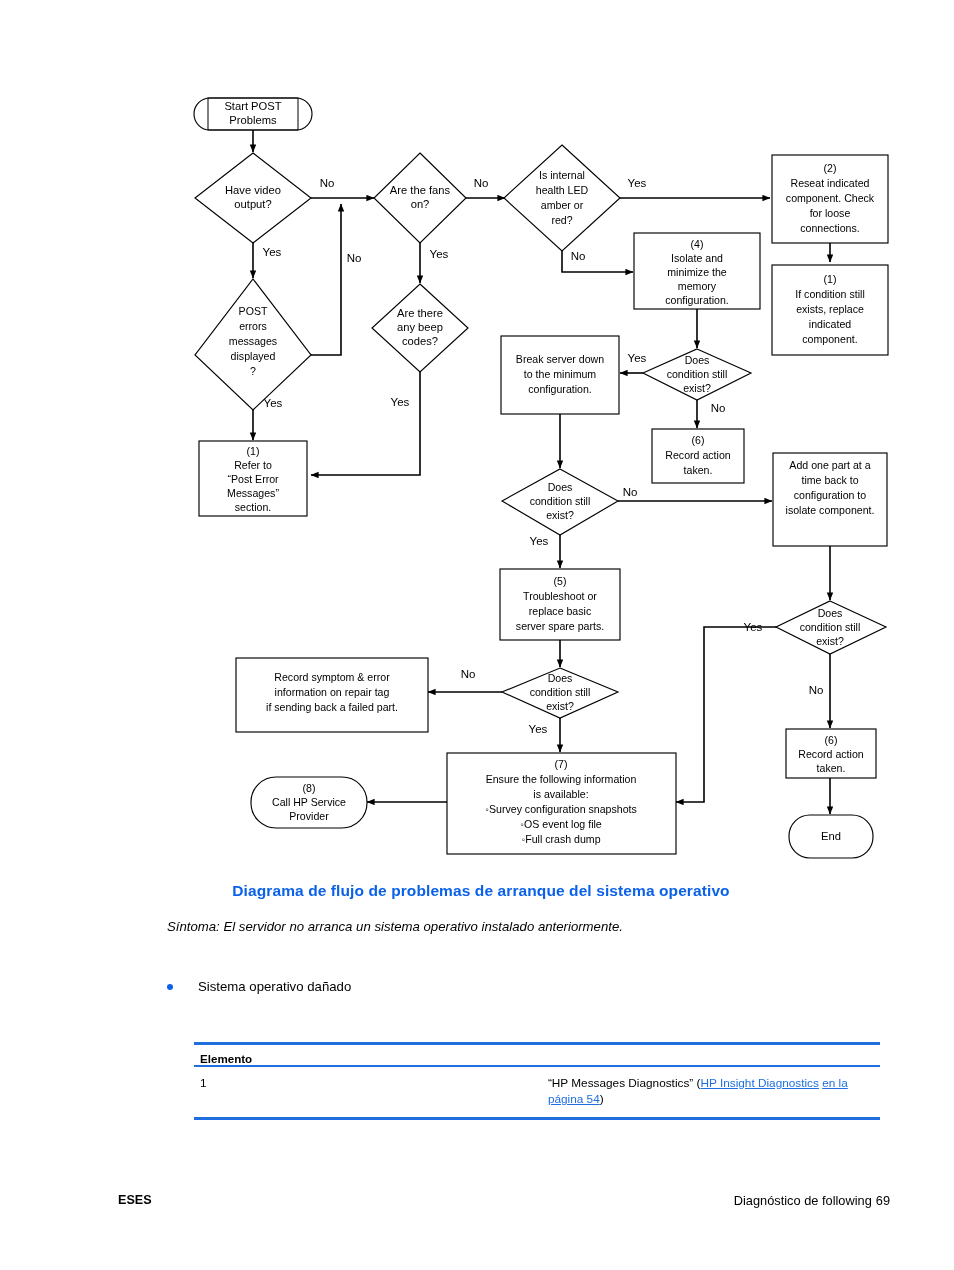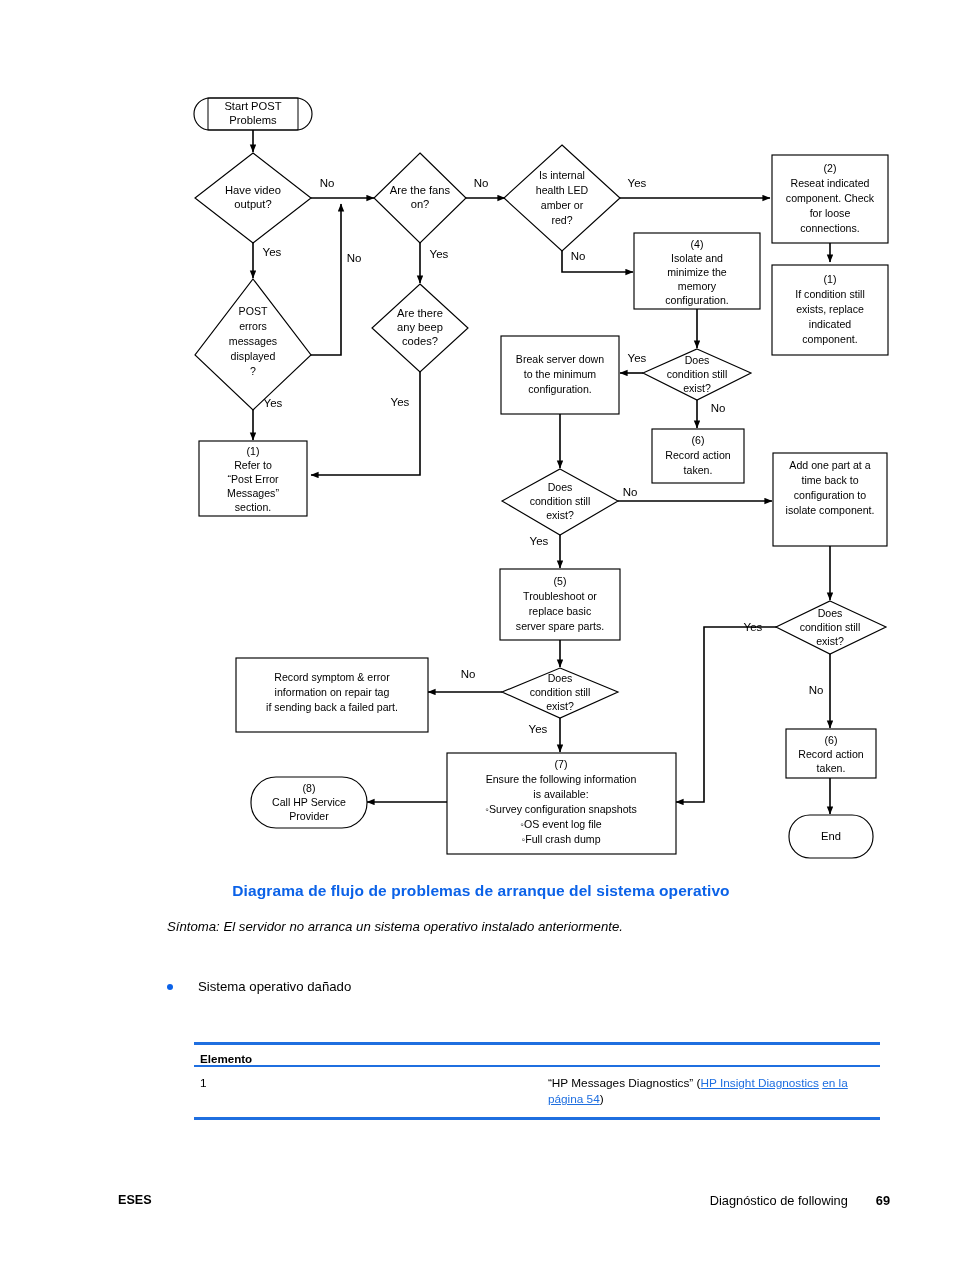--- a/index.html
+++ b/index.html
@@ -163,22 +163,22 @@
   }
   .footer-right {
     position: absolute;
     right: 64px;
     top: 1193px;
     font-size: 12.8px;
     color: #000000;
     white-space: nowrap;
   }
   .footer-right .pg {
-    font-weight: bold;
-    margin-left: 28px;
+    font-weight: normal;
+    margin-left: 4px;
   }
 </style>
 </head>
 <body>
 
 <div class="page">
 
   <div class="flow-wrap">
     <svg width="954" height="880" viewBox="0 0 954 880" xmlns="http://www.w3.org/2000/svg">
       <defs>

